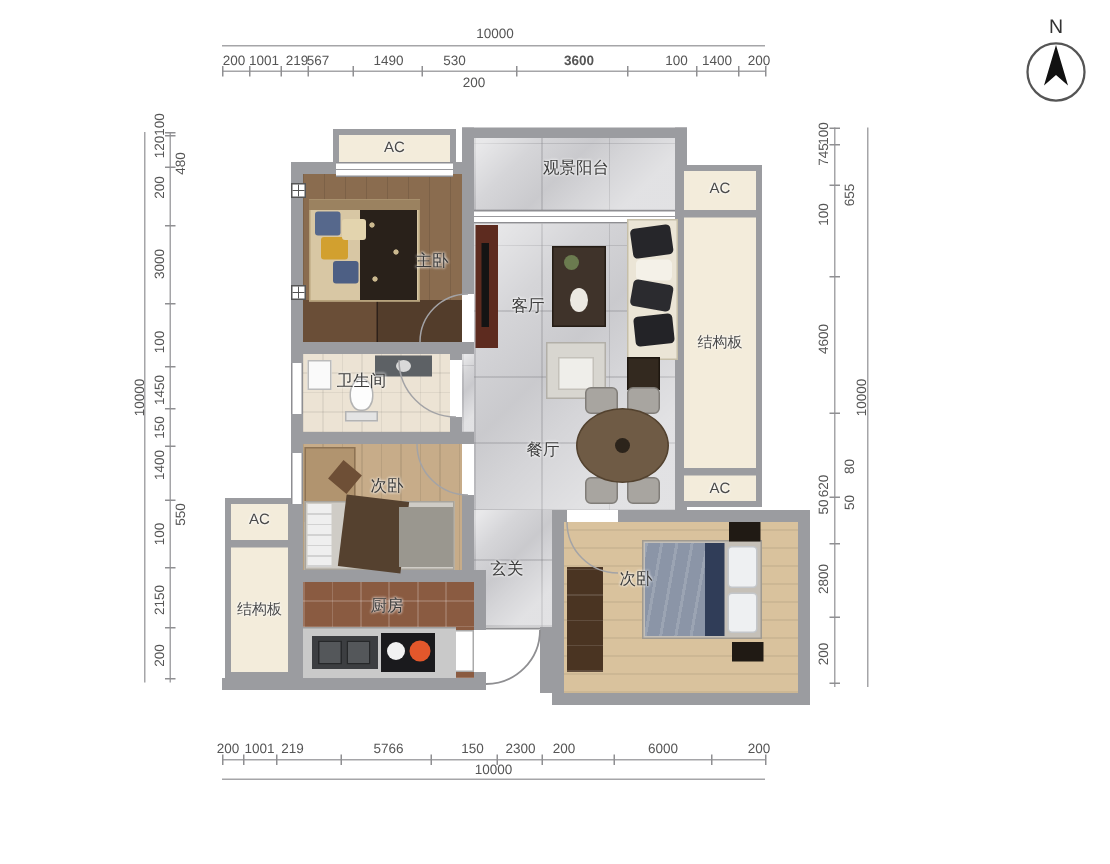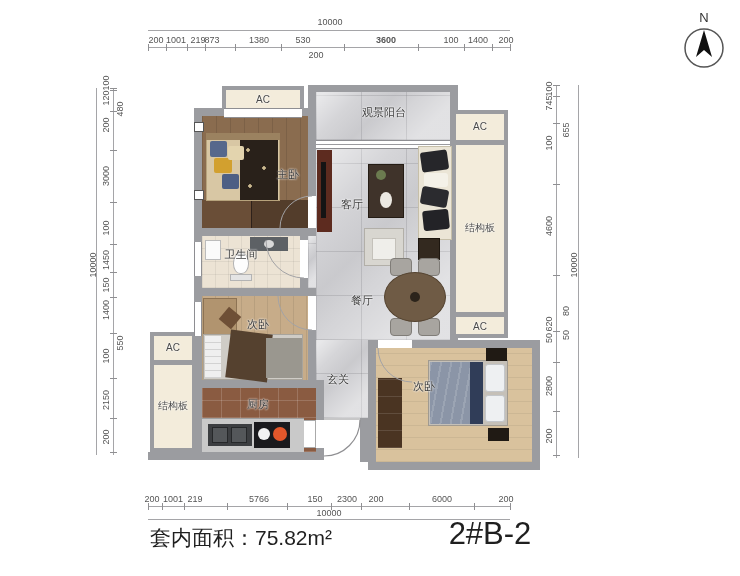--- a/index.html
+++ b/index.html
@@ -64,22 +64,22 @@
       <div class="tick tv" style="left: 235px; top: 44px;"></div>
       <div class="tick tv" style="left: 281px; top: 44px;"></div>
       <div class="tick tv" style="left: 344px; top: 44px;"></div>
       <div class="tick tv" style="left: 418px; top: 44px;"></div>
       <div class="tick tv" style="left: 464px; top: 44px;"></div>
       <div class="tick tv" style="left: 492px; top: 44px;"></div>
       <div class="tick tv" style="left: 510px; top: 44px;"></div>
       <div class="dim" style="left: 156px; top: 40px;">200</div>
       <div class="dim" style="left: 176px; top: 40px;">1001</div>
       <div class="dim" style="left: 198px; top: 40px;">219</div>
-      <div class="dim" style="left: 212px; top: 40px;">873</div>
-      <div class="dim" style="left: 259px; top: 40px;">1380</div>
+      <div class="dim" style="left: 212px; top: 40px;">567</div>
+      <div class="dim" style="left: 259px; top: 40px;">1490</div>
       <div class="dim" style="left: 303px; top: 40px;">530</div>
       <div class="dim" style="left: 386px; top: 40px; font-weight: bold;">3600</div>
       <div class="dim" style="left: 451px; top: 40px;">100</div>
       <div class="dim" style="left: 478px; top: 40px;">1400</div>
       <div class="dim" style="left: 506px; top: 40px;">200</div>
       <div class="dim" style="left: 330px; top: 22px;">10000</div>
       <div class="dim" style="left: 316px; top: 55px;">200</div>
       <div class="dline" style="left: 148px; top: 506px; width: 362px; height: 1px;"></div>
       <div class="dline" style="left: 148px; top: 519px; width: 362px; height: 1px;"></div>
       <div class="tick tv" style="left: 148px; top: 503px;"></div>
@@ -294,15 +294,13 @@
   <span class="rlabel" style="left:384px;top:112px;">观景阳台</span>
   <span class="rlabel" style="left:338px;top:379px;">玄关</span>
   <span class="rlabel" style="left:424px;top:386px;">次卧</span>
   <span class="rlabel small" style="left:480px;top:228px;">结构板</span>
   <span class="rlabel small" style="left:173px;top:406px;">结构板</span>
   <span class="rlabel small" style="left:263px;top:99px;">AC</span>
   <span class="rlabel small" style="left:480px;top:126px;">AC</span>
   <span class="rlabel small" style="left:480px;top:326px;">AC</span>
   <span class="rlabel small" style="left:173px;top:347px;">AC</span>
 
-  <div class="area-label">套内面积：75.82m²</div>
-  <div class="unit-label">2#B-2</div>
 </div>
 
 </body></html>

